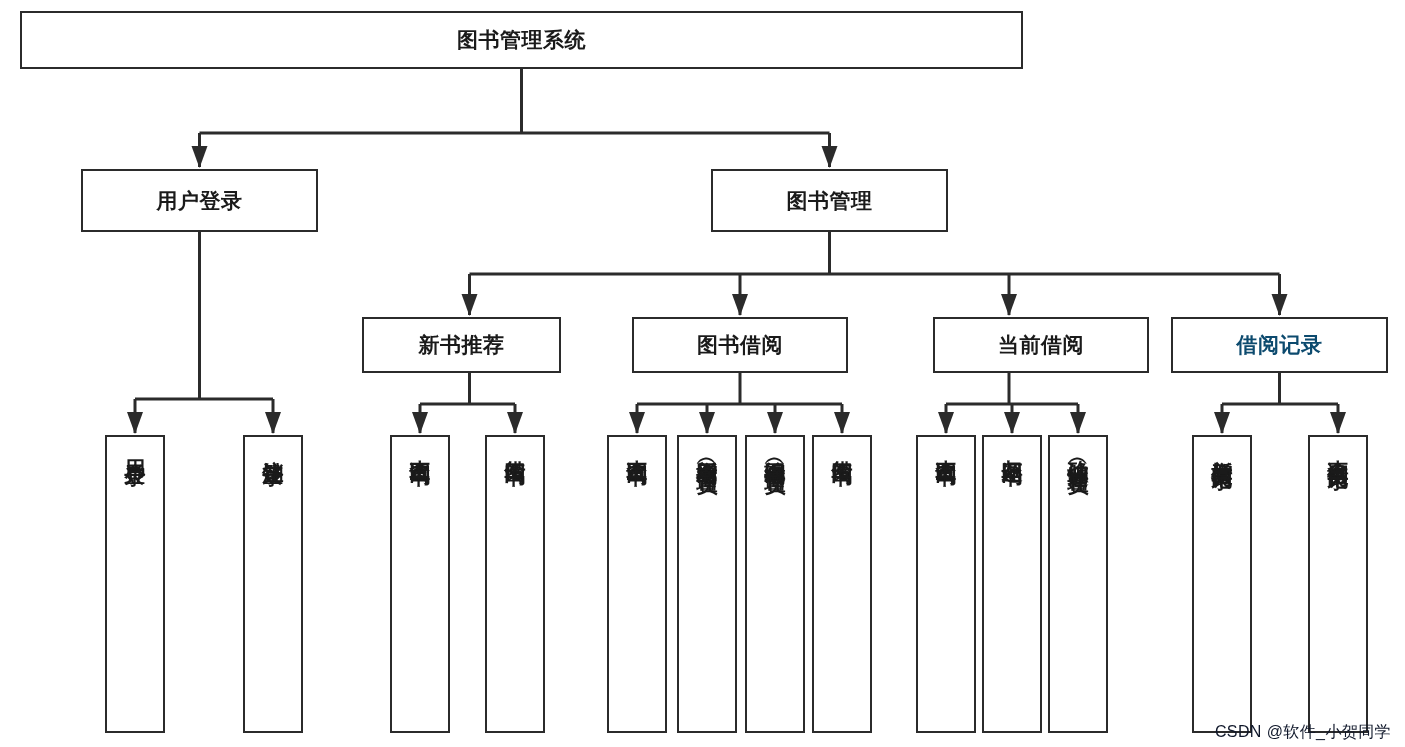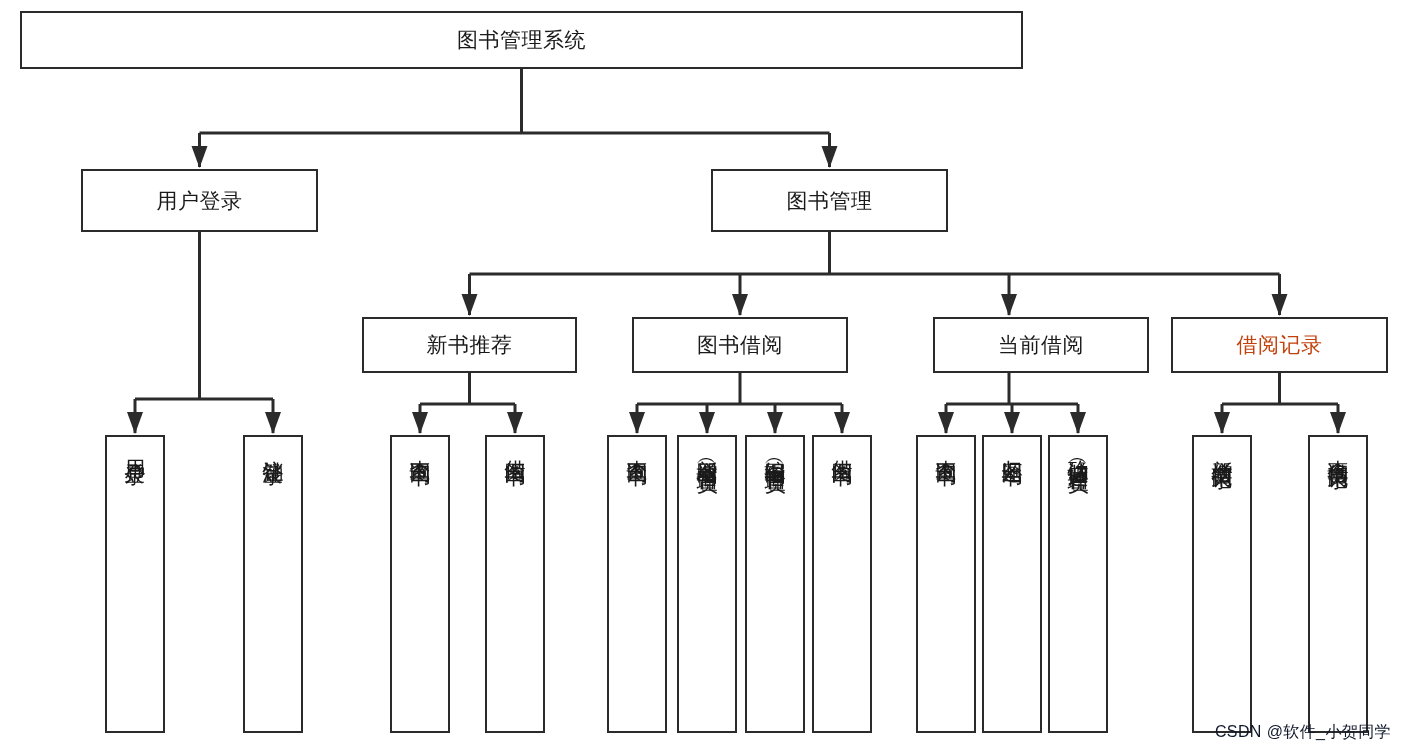--- a/index.html
+++ b/index.html
@@ -26,20 +26,21 @@
   }
   .node-box {
     position: absolute;
     box-sizing: border-box;
     background: #ffffff;
     border: 2px solid #eab308;
     display: flex;
     align-items: center;
     justify-content: center;
     overflow: hidden;
+    font-weight: bold;
   }
   .node-label {
     font-family: "Liberation Sans", "DejaVu Sans", sans-serif;
     color: #1a1a1a;
     line-height: 1.04;
     text-align: center;
     white-space: pre-wrap;
   }
   .node-box.horizontal .node-label {
     font-size: 21px;
@@ -128,31 +129,31 @@
   <div id="nodes-layer">
       <div class="node-box horizontal" style="left: 20px; top: 11px; width: 1003px; height: 58px; border-color: rgb(43, 43, 43); background: rgb(255, 255, 255);">
         <span class="node-label" style="color: rgb(26, 26, 26);">图书管理系统</span>
       </div>
       <div class="node-box horizontal" style="left: 81px; top: 169px; width: 237px; height: 63px; border-color: rgb(43, 43, 43); background: rgb(255, 255, 255);">
         <span class="node-label" style="color: rgb(26, 26, 26);">用户登录</span>
       </div>
       <div class="node-box horizontal" style="left: 711px; top: 169px; width: 237px; height: 63px; border-color: rgb(43, 43, 43); background: rgb(255, 255, 255);">
         <span class="node-label" style="color: rgb(26, 26, 26);">图书管理</span>
       </div>
-      <div class="node-box horizontal" style="left: 362px; top: 317px; width: 215px; height: 56px; border-color: rgb(43, 43, 43); background: rgb(255, 255, 255);">
+      <div class="node-box horizontal" style="left: 362px; top: 317px; width: 199px; height: 56px; border-color: rgb(43, 43, 43); background: rgb(255, 255, 255);">
         <span class="node-label" style="color: rgb(26, 26, 26);">新书推荐</span>
       </div>
       <div class="node-box horizontal" style="left: 632px; top: 317px; width: 216px; height: 56px; border-color: rgb(43, 43, 43); background: rgb(255, 255, 255);">
         <span class="node-label" style="color: rgb(26, 26, 26);">图书借阅</span>
       </div>
       <div class="node-box horizontal" style="left: 901px; top: 317px; width: 216px; height: 56px; border-color: rgb(43, 43, 43); background: rgb(255, 255, 255); margin-left: 32px;">
         <span class="node-label" style="color: rgb(26, 26, 26);">当前借阅</span>
       </div>
       <div class="node-box horizontal" style="left: 1171px; top: 317px; width: 217px; height: 56px; border-color: rgb(43, 43, 43); background: rgb(255, 255, 255);">
-        <span class="node-label" style="color: #c2410c;">借阅记录</span>
+        <span class="node-label" style="color: #0c4a6e;">借阅记录</span>
       </div>
       <div class="node-box vertical" style="left: 105px; top: 435px; width: 60px; height: 298px; border-color: rgb(43, 43, 43); background: rgb(255, 255, 255);">
         <span class="node-label" style="color: rgb(26, 26, 26);">用户登录</span>
       </div>
       <div class="node-box vertical" style="left: 243px; top: 435px; width: 60px; height: 298px; border-color: rgb(43, 43, 43); background: rgb(255, 255, 255);">
         <span class="node-label" style="color: rgb(26, 26, 26);">注销登录</span>
       </div>
       <div class="node-box vertical" style="left: 390px; top: 435px; width: 60px; height: 298px; border-color: rgb(43, 43, 43); background: rgb(255, 255, 255);">
         <span class="node-label" style="color: rgb(26, 26, 26);">查询图书</span>
       </div>

